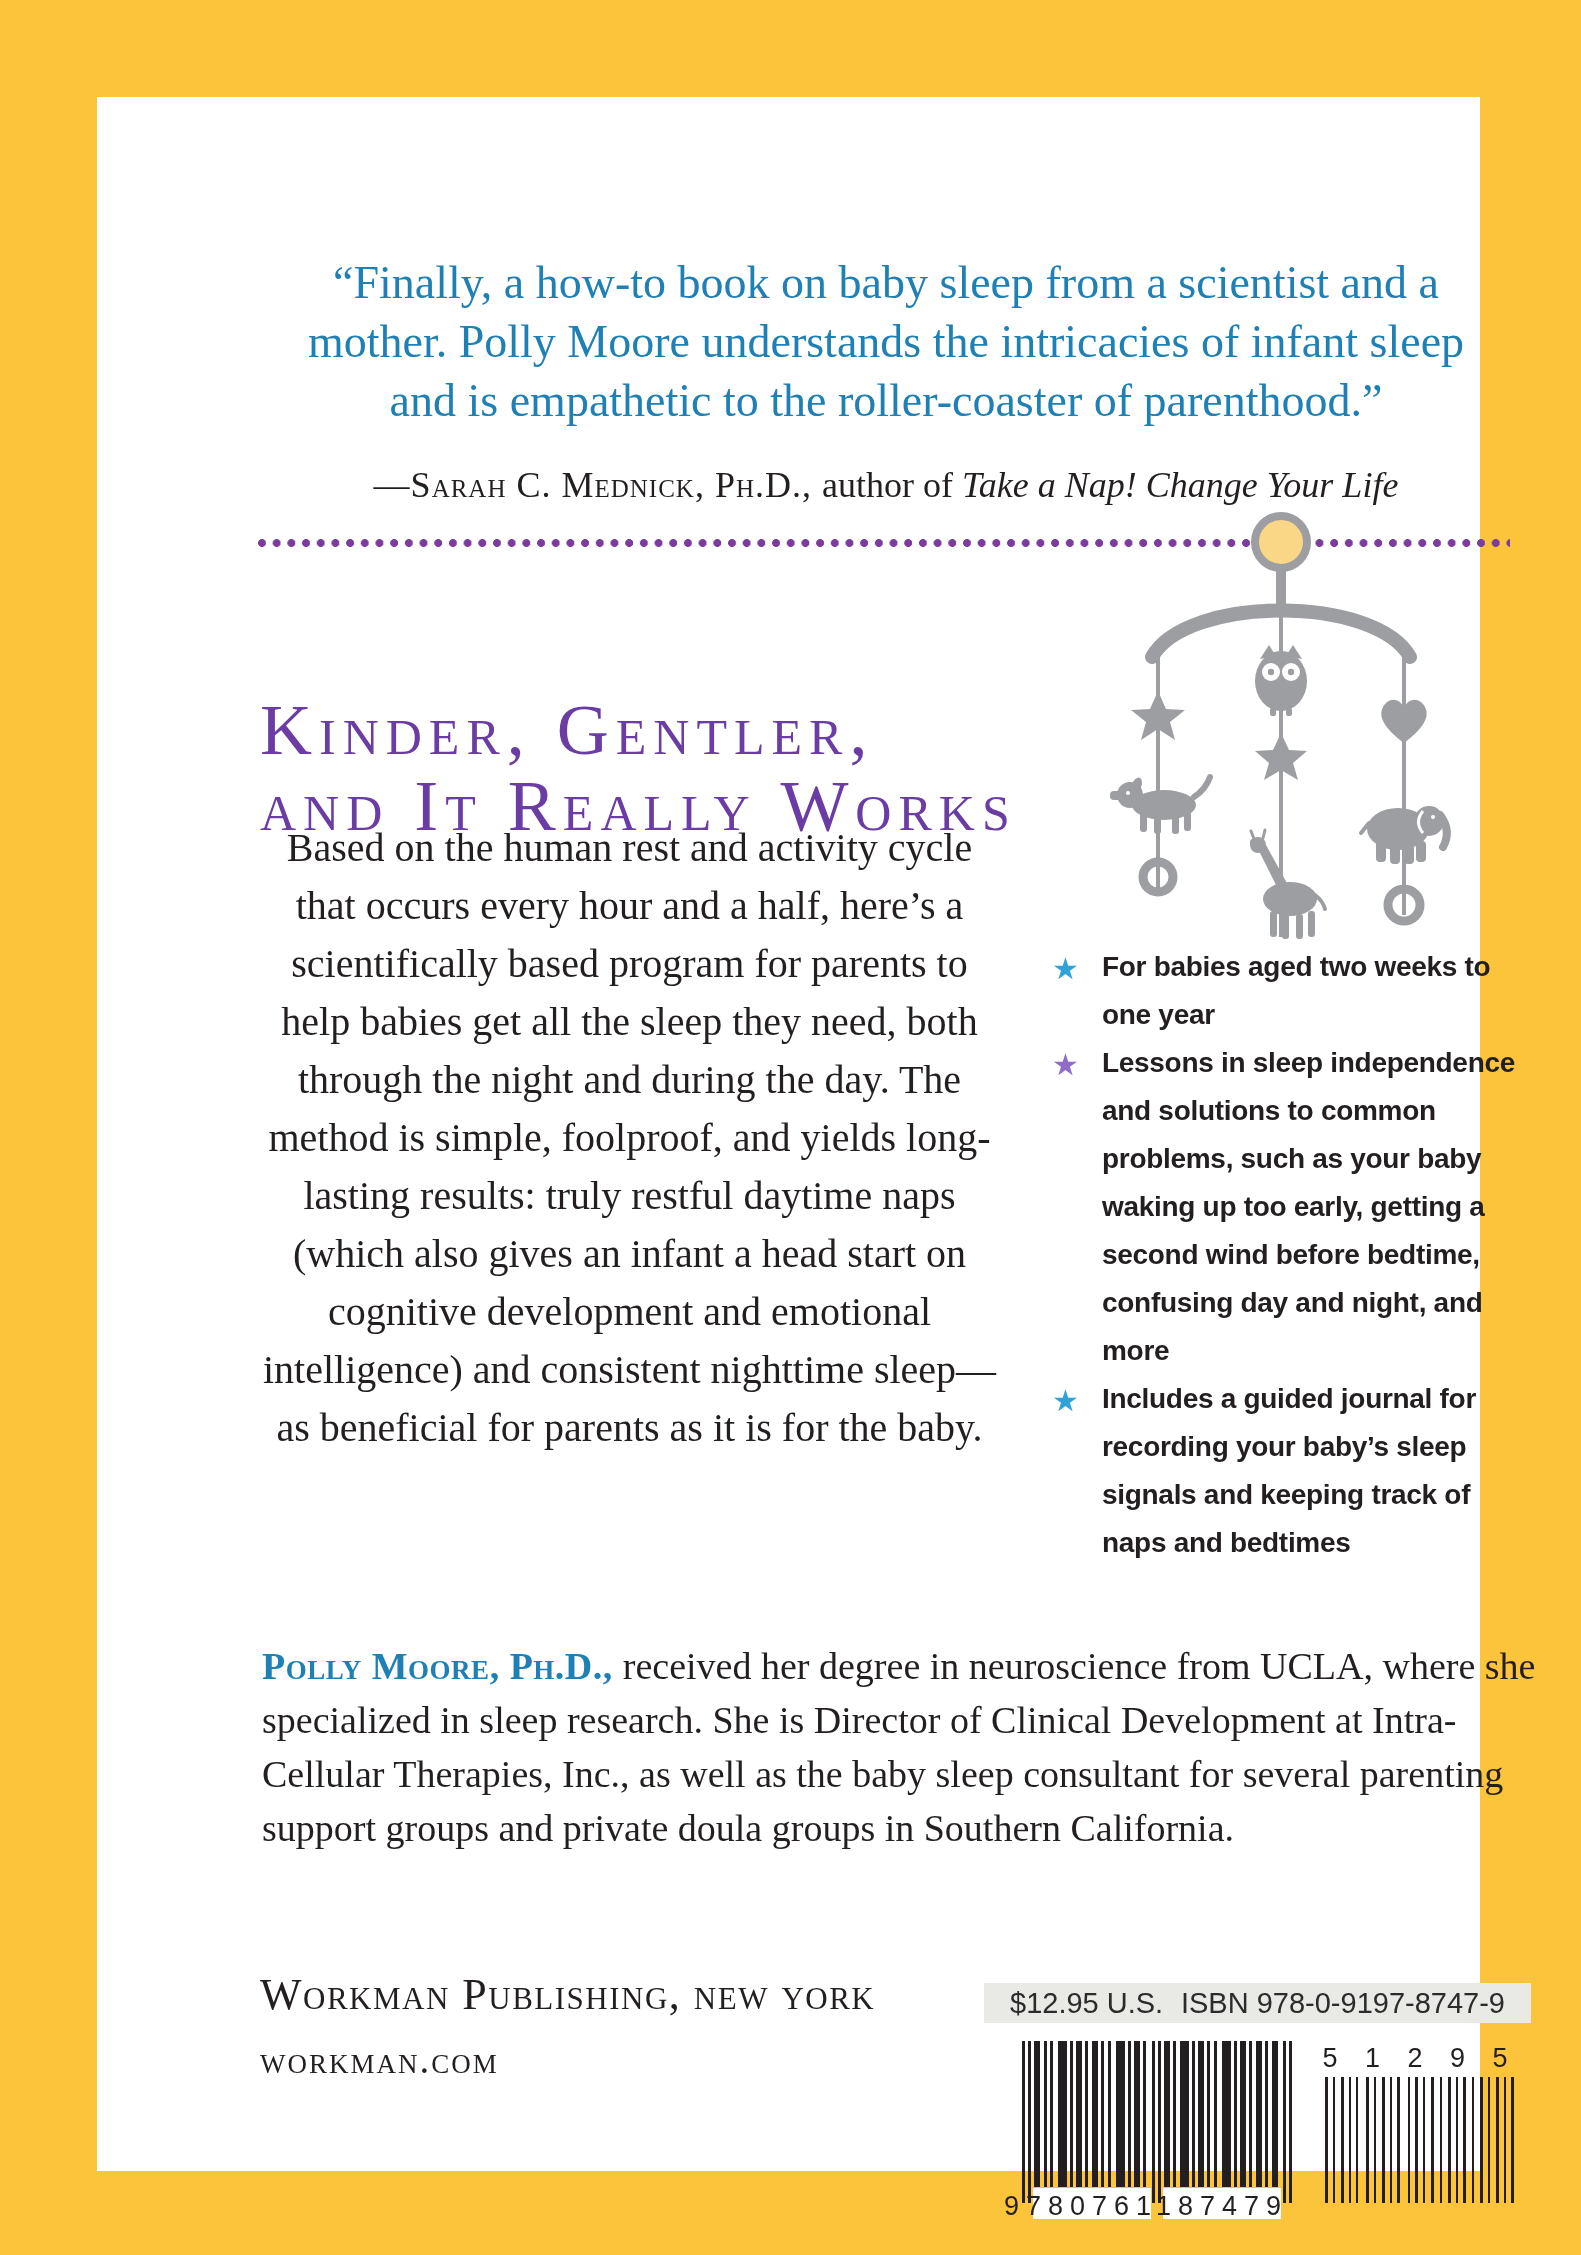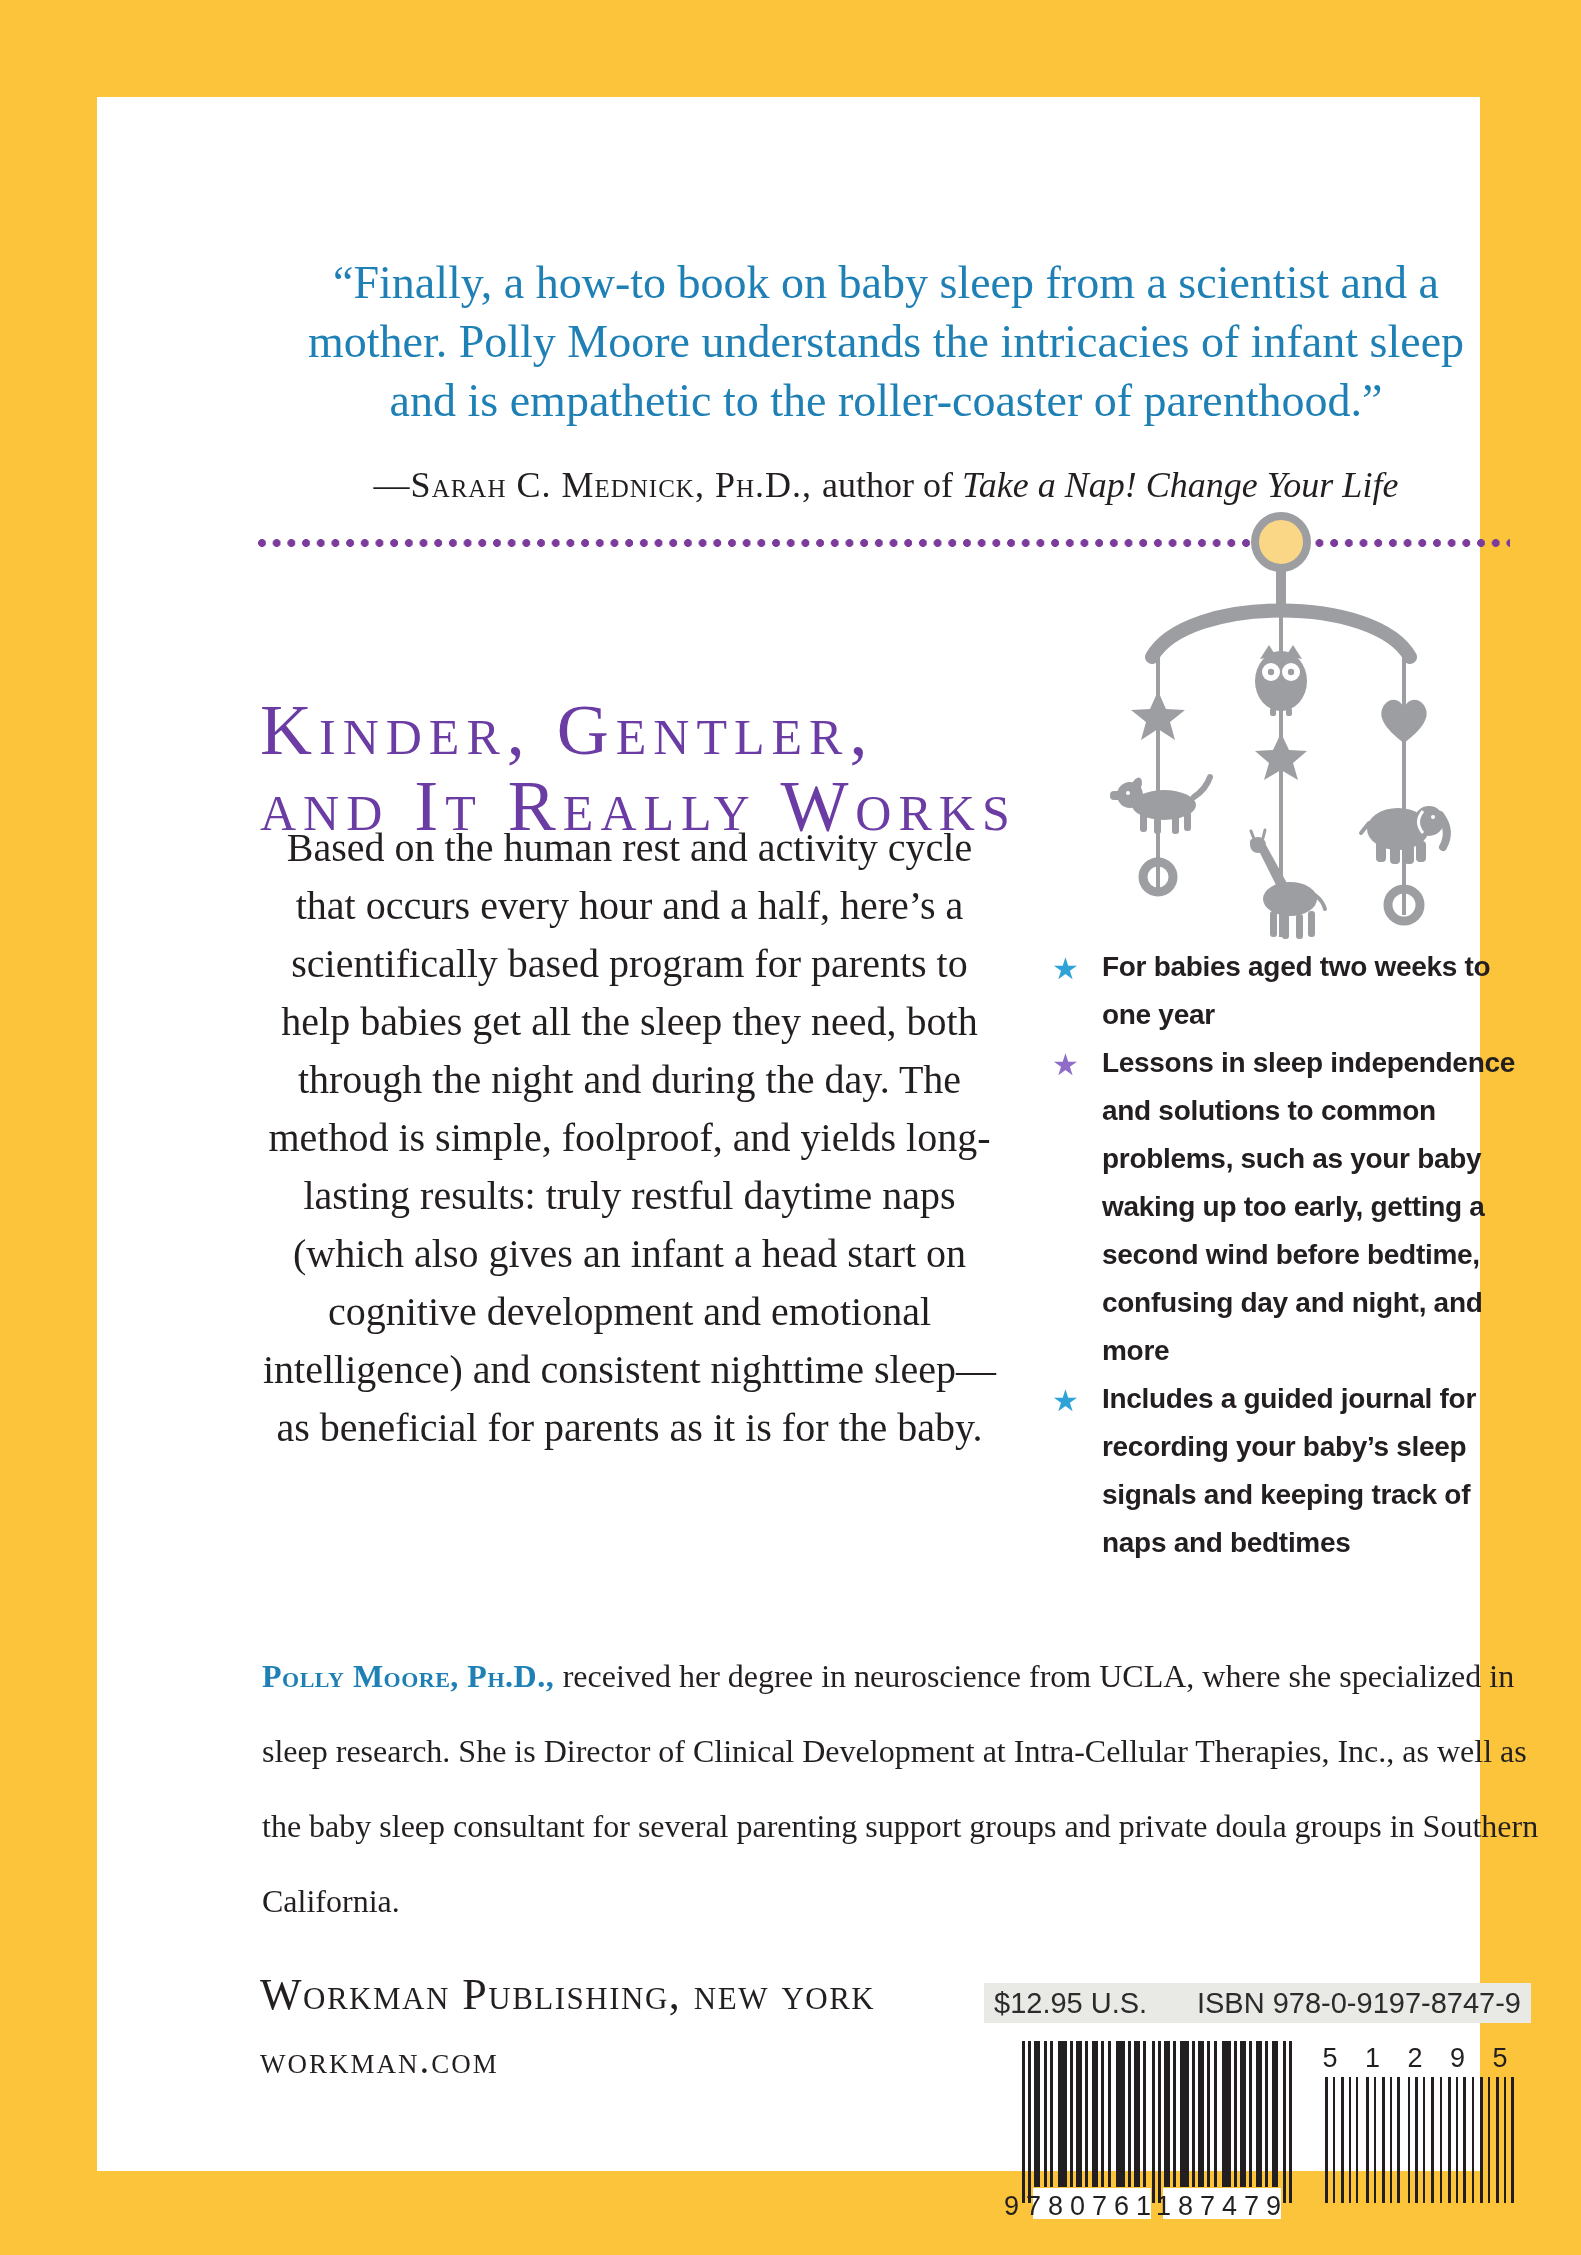--- a/index.html
+++ b/index.html
@@ -34,32 +34,32 @@
   
   .bullets{position:absolute;left:955px;top:846px;width:475px;margin:0;padding:0;list-style:none;
          font-family:"Liberation Sans","DejaVu Sans",sans-serif;font-weight:bold;
          font-size:28px;line-height:48px;color:#231F20;letter-spacing:-0.3px;}
   .bullet-item{position:relative;padding-left:50px;margin:0;}
   .bullet-item .star{position:absolute;left:0;top:2px;font-size:30px;line-height:48px;
          font-family:"DejaVu Sans",sans-serif;}
 
   
   .bio{position:absolute;left:165px;top:1542px;width:1285px;color:#231F20;
-         font-size:32px;line-height:75px;}
+         font-size:38px;line-height:54px;}
   .bio .lead{color:#1E80B5;font-variant:small-caps;font-weight:bold;letter-spacing:0.5px;}
 
   
   .publisher-line1{position:absolute;left:163px;top:1872px;color:#231F20;
          font-variant:small-caps;font-size:44px;line-height:52px;letter-spacing:1.5px;}
   .publisher-line2{position:absolute;left:163px;top:1938px;color:#231F20;
          font-variant:small-caps;font-size:39px;line-height:50px;letter-spacing:2px;}
 
   
   .price-strip{position:absolute;left:887px;top:1886px;width:547px;height:40px;background:#E9E9E6;
-         display:flex;align-items:center;justify-content:space-between;padding:0 10px;box-sizing:border-box;
+         display:flex;align-items:center;justify-content:space-between;padding:0 26px;box-sizing:border-box;
          font-family:"Liberation Sans","DejaVu Sans",sans-serif;font-size:29px;color:#2B2B2B;}
   .barcode-main{position:absolute;left:903px;top:1944px;width:295px;height:178px;}
   .barcode-supp{position:absolute;left:1226px;top:1946px;width:195px;height:160px;}
   svg text{font-family:"Liberation Sans","DejaVu Sans",sans-serif;fill:#231F20;}
 </style>
 </head>
 <body>
 
 <div class="cover">
   <div class="card">

